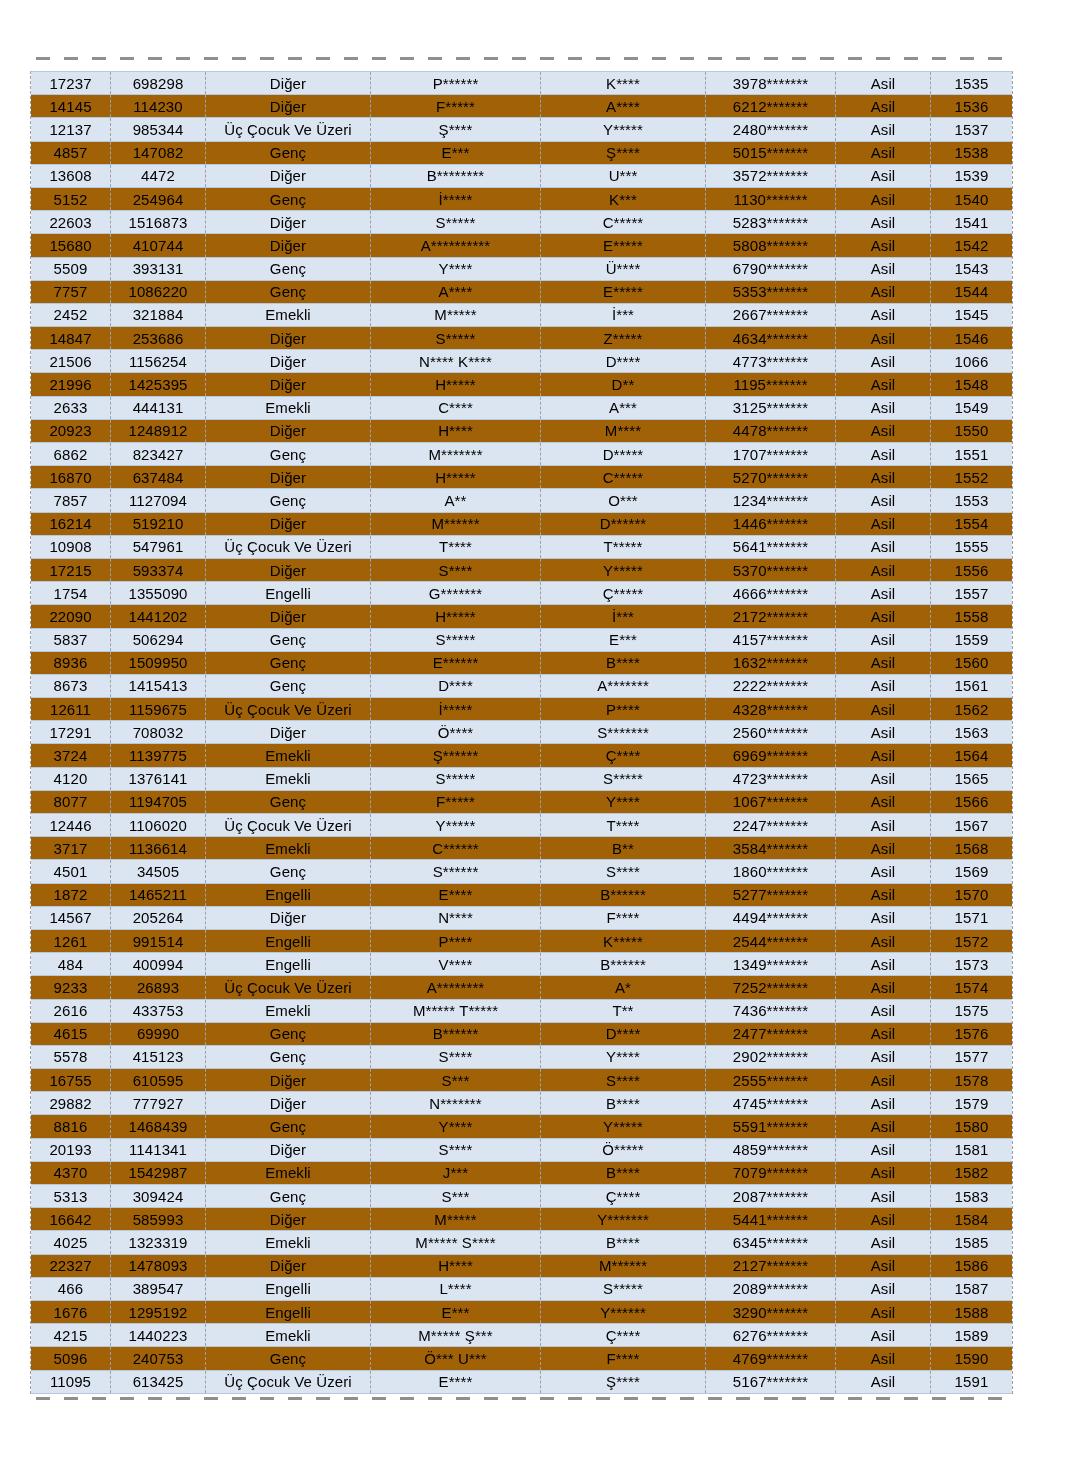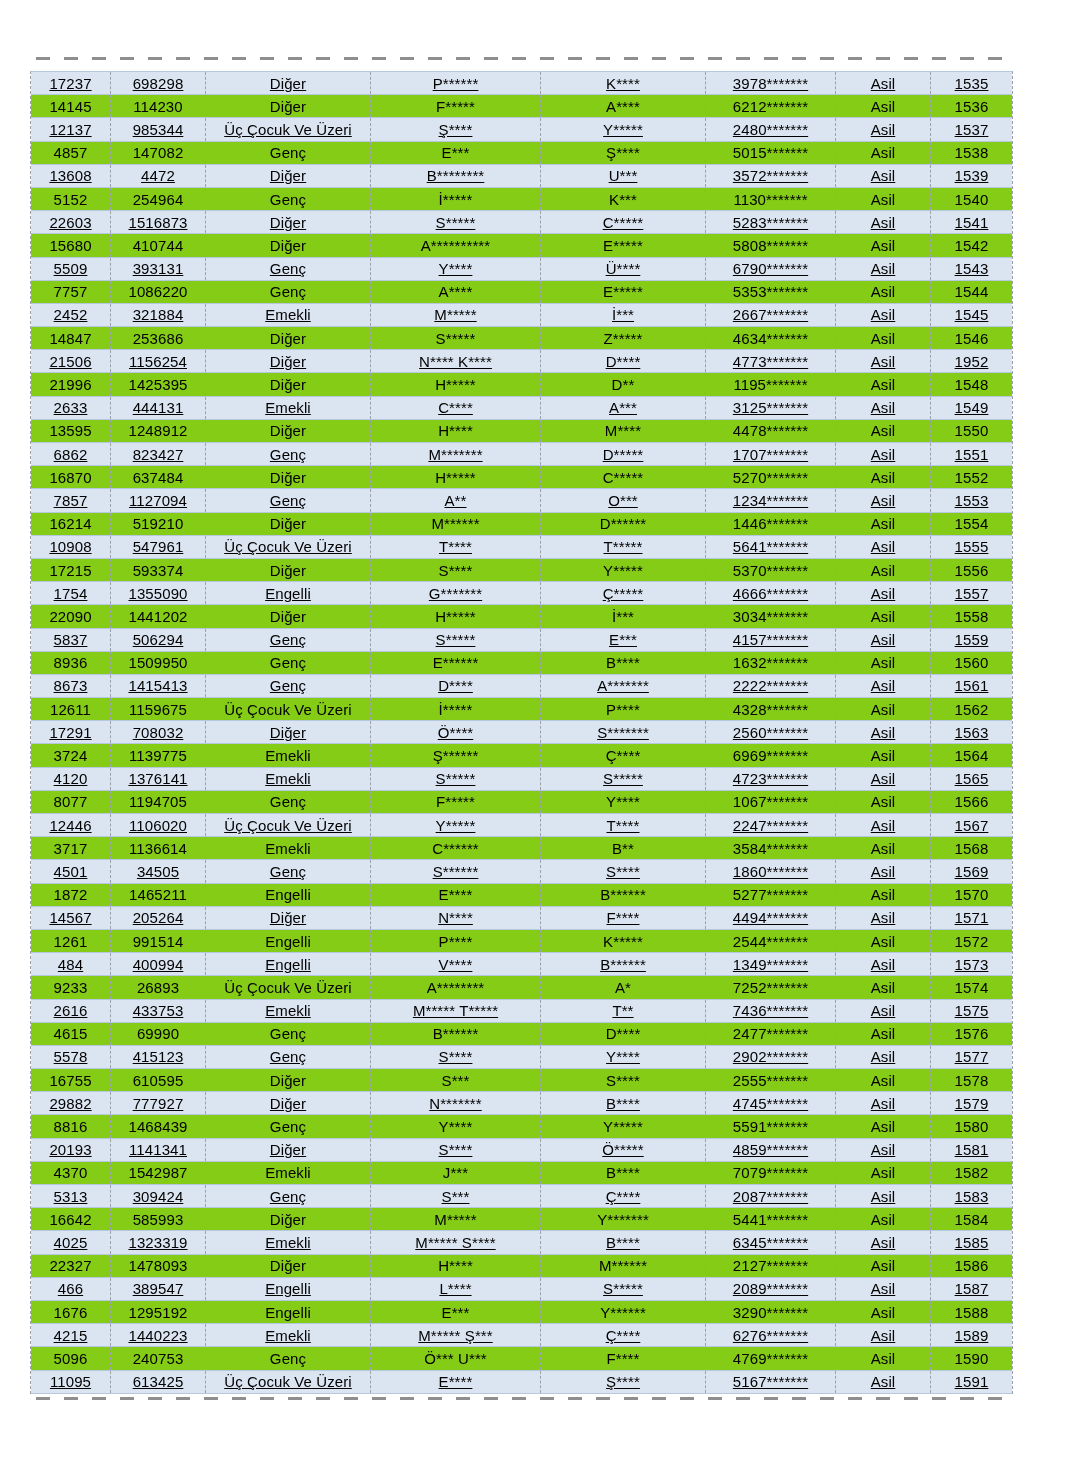--- a/index.html
+++ b/index.html
@@ -24,23 +24,23 @@
   .results-table{
     position:absolute;left:30px;top:71px;width:981px;height:1322px;
     display:flex;flex-direction:column;
     border-top:1px solid var(--sep);
     border-left:1px dashed var(--dash-light);
     border-right:1px dashed var(--dash-light);
   }
   .row{
     flex:1;display:flex;box-sizing:border-box;
     border-bottom:1px solid var(--sep);
-    background:#84cc16;
+    background:#a16207;
   }
-  .row.alt{background:var(--rowblue);text-decoration:underline;}
+  .row.alt{background:var(--rowblue);}
   .cell{
     box-sizing:border-box;display:flex;align-items:center;justify-content:center;
     border-right:1px dashed var(--dash-light);
     font-size:15px;line-height:1;white-space:nowrap;overflow:hidden;
     letter-spacing:0.1px;
   }
   .cell:last-child{border-right:none;}
   .c0{width:80px;}
   .c1{width:95px;}
   .c2{width:165px;}
@@ -177,21 +177,21 @@
       <div class="cell c7">1546</div>
     </div>
     <div class="row alt">
       <div class="cell c0">21506</div>
       <div class="cell c1">1156254</div>
       <div class="cell c2">Diğer</div>
       <div class="cell c3">N**** K****</div>
       <div class="cell c4">D****</div>
       <div class="cell c5">4773*******</div>
       <div class="cell c6">Asil</div>
-      <div class="cell c7">1952</div>
+      <div class="cell c7">1066</div>
     </div>
     <div class="row">
       <div class="cell c0">21996</div>
       <div class="cell c1">1425395</div>
       <div class="cell c2">Diğer</div>
       <div class="cell c3">H*****</div>
       <div class="cell c4">D**</div>
       <div class="cell c5">1195*******</div>
       <div class="cell c6">Asil</div>
       <div class="cell c7">1548</div>
@@ -200,21 +200,21 @@
       <div class="cell c0">2633</div>
       <div class="cell c1">444131</div>
       <div class="cell c2">Emekli</div>
       <div class="cell c3">C****</div>
       <div class="cell c4">A***</div>
       <div class="cell c5">3125*******</div>
       <div class="cell c6">Asil</div>
       <div class="cell c7">1549</div>
     </div>
     <div class="row">
-      <div class="cell c0">13595</div>
+      <div class="cell c0">20923</div>
       <div class="cell c1">1248912</div>
       <div class="cell c2">Diğer</div>
       <div class="cell c3">H****</div>
       <div class="cell c4">M****</div>
       <div class="cell c5">4478*******</div>
       <div class="cell c6">Asil</div>
       <div class="cell c7">1550</div>
     </div>
     <div class="row alt">
       <div class="cell c0">6862</div>
@@ -285,21 +285,21 @@
       <div class="cell c5">4666*******</div>
       <div class="cell c6">Asil</div>
       <div class="cell c7">1557</div>
     </div>
     <div class="row">
       <div class="cell c0">22090</div>
       <div class="cell c1">1441202</div>
       <div class="cell c2">Diğer</div>
       <div class="cell c3">H*****</div>
       <div class="cell c4">İ***</div>
-      <div class="cell c5">3034*******</div>
+      <div class="cell c5">2172*******</div>
       <div class="cell c6">Asil</div>
       <div class="cell c7">1558</div>
     </div>
     <div class="row alt">
       <div class="cell c0">5837</div>
       <div class="cell c1">506294</div>
       <div class="cell c2">Genç</div>
       <div class="cell c3">S*****</div>
       <div class="cell c4">E***</div>
       <div class="cell c5">4157*******</div>

